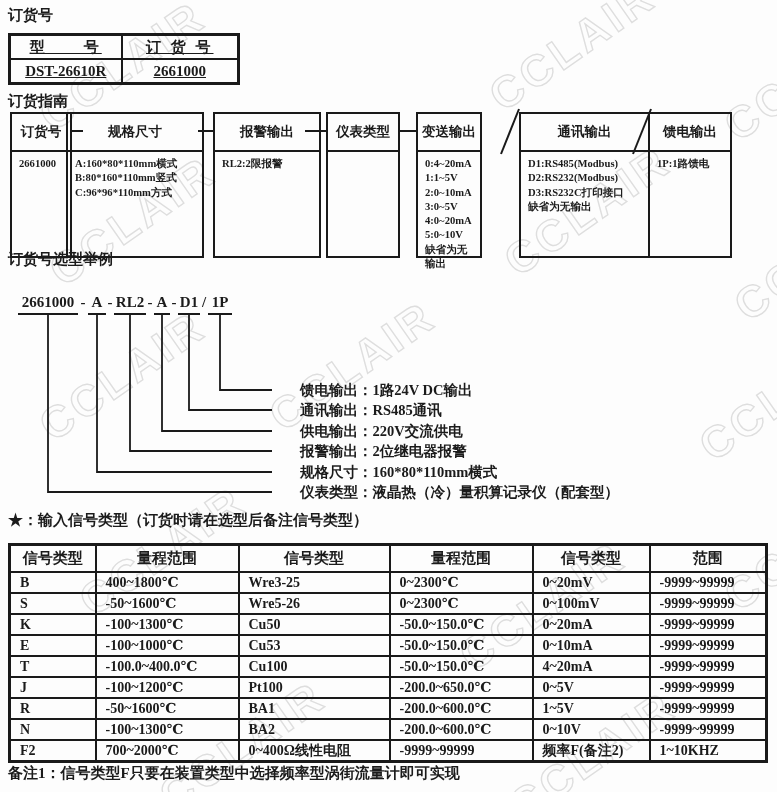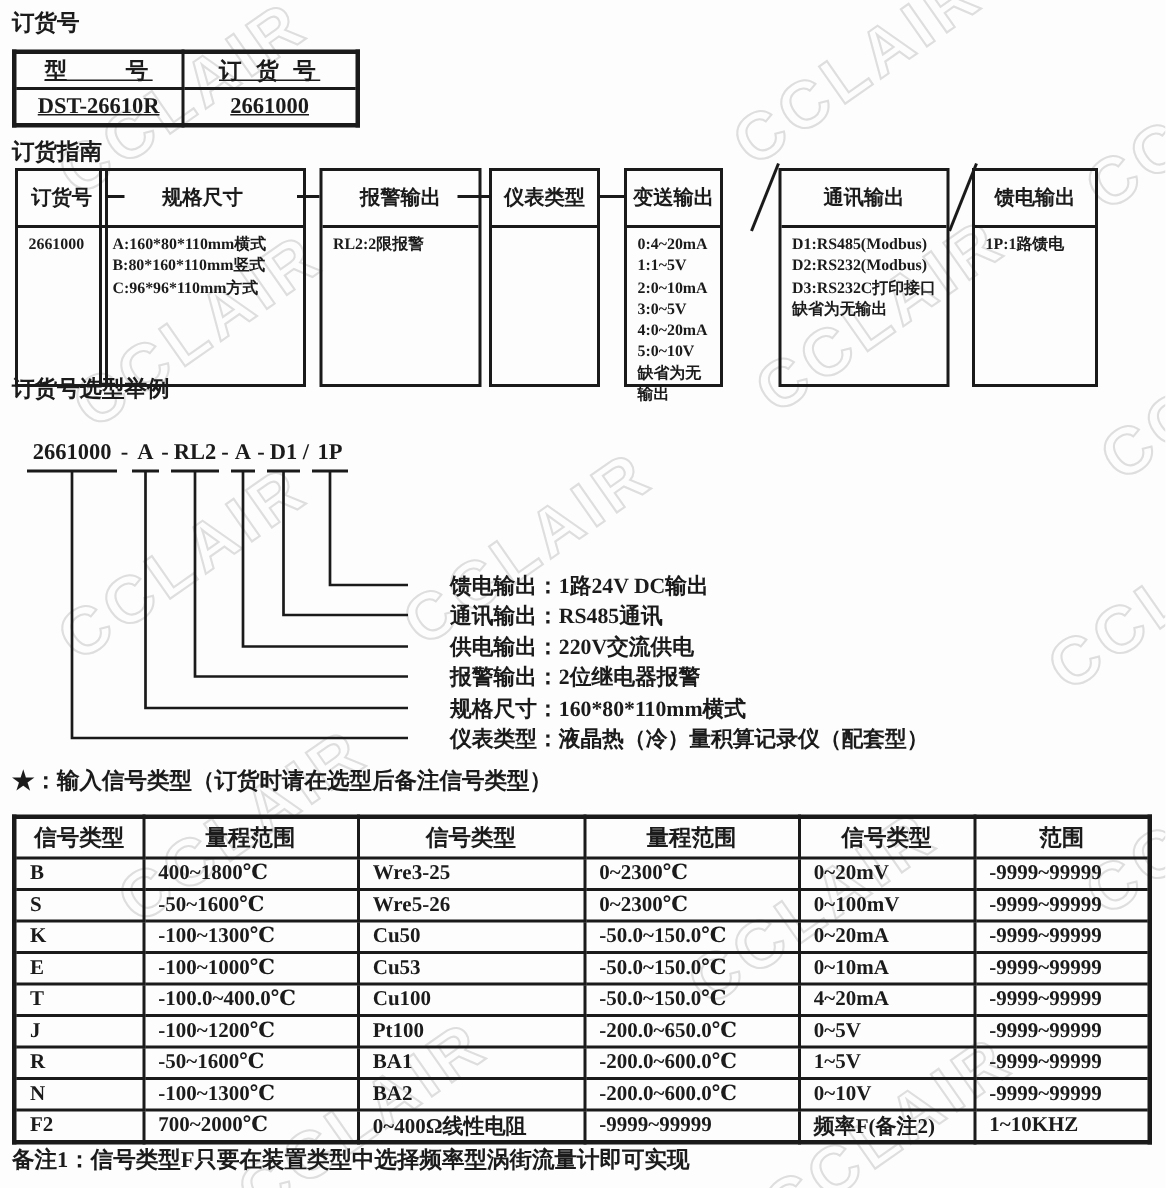--- a/index.html
+++ b/index.html
@@ -139,21 +139,21 @@
     <div class="fbox" style="left:416px;width:66px">
       <div class="fhead">变送输出</div>
       <div class="fbody">0:4~20mA
 1:1~5V
 2:0~10mA
 3:0~5V
 4:0~20mA
 5:0~10V
 缺省为无输出</div>
     </div>
-    <div class="fbox" style="left:519px;width:114px">
+    <div class="fbox" style="left:519px;width:131px">
       <div class="fhead">通讯输出</div>
       <div class="fbody">D1:RS485(Modbus)
 D2:RS232(Modbus)
 D3:RS232C打印接口
 缺省为无输出</div>
     </div>
     <div class="fbox" style="left:648px;width:84px">
       <div class="fhead">馈电输出</div>
       <div class="fbody">1P:1路馈电</div>
     </div>

